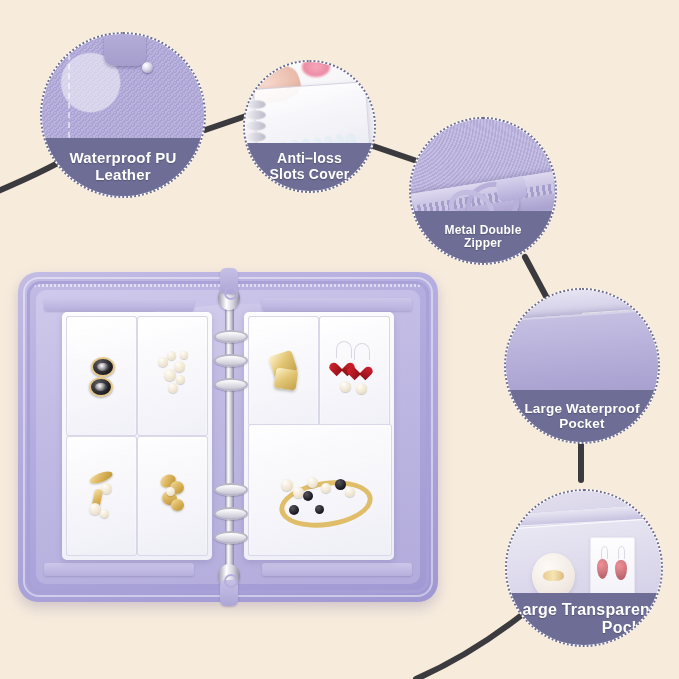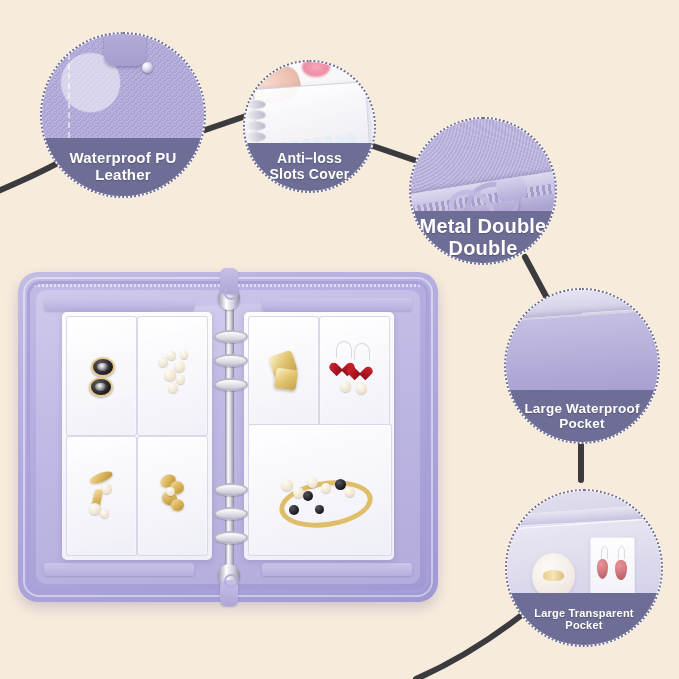--- a/index.html
+++ b/index.html
@@ -484,24 +484,24 @@
   <div class="callout" style="left:409px;top:117px;width:148px;height:148px;">
     <div class="photo">
       <div class="zip-bg"></div>
       <div class="zip-grain"></div>
       <div class="zip-tape"></div>
       <div class="zip-teeth"></div>
       <div class="zip-pull"></div>
       <div class="zip-pull2"></div>
       <div class="zip-slider"></div>
     </div>
-    <div class="band" style="height:52px;font-size:20px;">
+    <div class="band" style="height:52px;font-size:12px;">
       <span>
         <span>Metal Double</span><br>
-        <span>Double</span>
+        <span>Zipper</span>
       </span>
     </div>
   </div>
 
   <div class="callout" style="left:504px;top:288px;width:156px;height:156px;">
     <div class="photo">
       <div class="mf-bg"></div>
       <div class="mf-top"></div>
       <div class="card white" style="left:10%;top:18%;width:30%;height:13%;"></div>
       <div class="card blue" style="left:38%;top:17%;width:9%;height:13%;"></div>
@@ -522,21 +522,21 @@
       <div class="tp-zip"></div>
       <div class="compact"></div>
       <div class="earcard">
         <div class="hook" style="left:22%;top:14%;"></div>
         <div class="hook" style="left:62%;top:14%;"></div>
         <div class="drop" style="left:14%;top:36%;"></div>
         <div class="drop" style="left:56%;top:38%;"></div>
       </div>
       <div class="tp-film"></div>
     </div>
-    <div class="band" style="height:52px;font-size:11px;">
+    <div class="band" style="height:52px;font-size:16px;text-align:right;">
       <span>
         <span>Large Transparent</span><br>
         <span>Pocket</span>
       </span>
     </div>
   </div>
 
 </div>
 
 </body></html>

